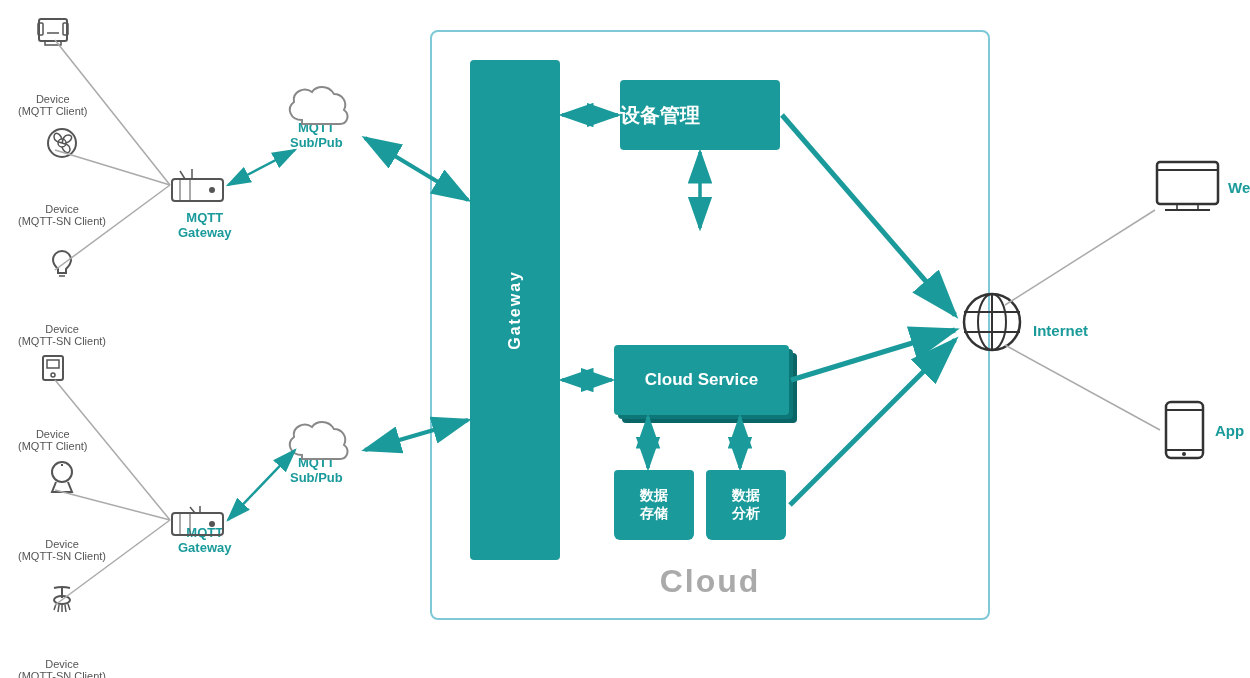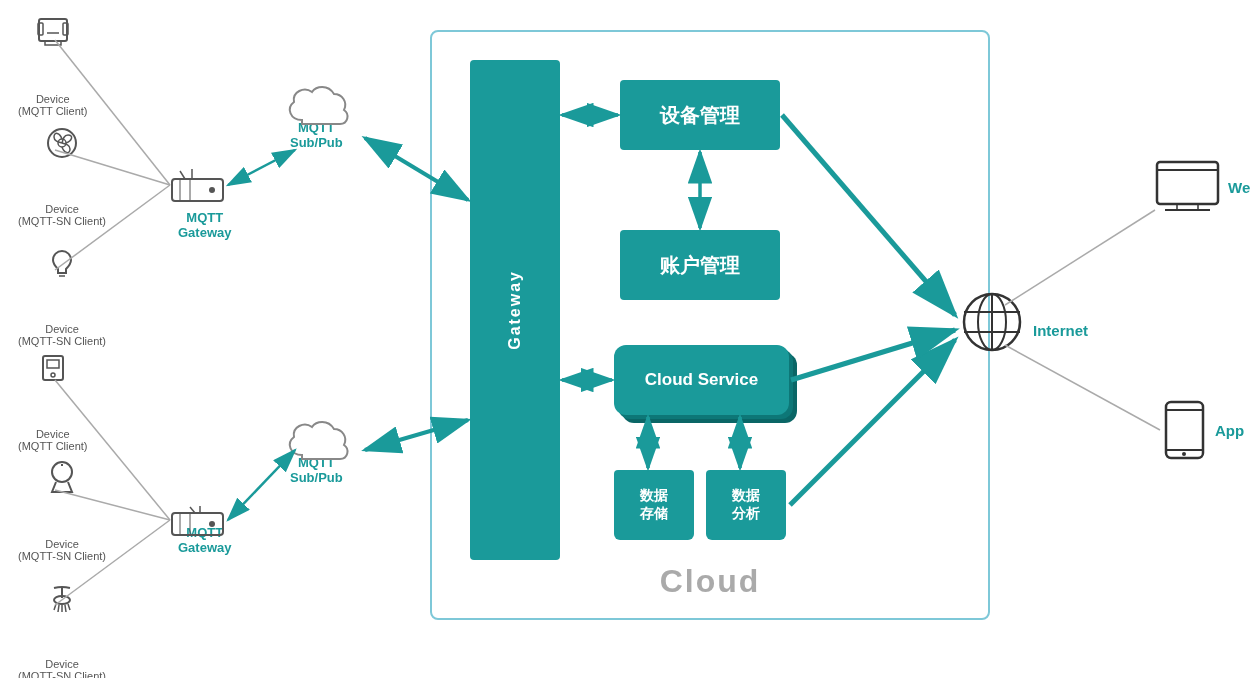--- a/index.html
+++ b/index.html
@@ -64,21 +64,21 @@
     .shebei-box {
       position: absolute;
       left: 620px;
       top: 80px;
       width: 160px;
       height: 70px;
       background: #1a9a9a;
       border-radius: 4px;
       display: flex;
       align-items: center;
-      justify-content: center;
+      justify-content: flex-start;
       color: white;
       font-size: 20px;
       font-weight: bold;
     }
     .zhanghu-box {
       position: absolute;
       left: 620px;
       top: 230px;
       width: 160px;
       height: 70px;
@@ -91,21 +91,21 @@
       font-size: 20px;
       font-weight: bold;
     }
     .cloud-service-box {
       position: absolute;
       left: 614px;
       top: 345px;
       width: 175px;
       height: 70px;
       background: #1a9a9a;
-      border-radius: 12px;
+      border-radius: 4px;
       display: flex;
       align-items: center;
       justify-content: center;
       color: white;
       font-size: 17px;
       font-weight: bold;
       
       box-shadow: 4px 4px 0 #0d7777, 8px 8px 0 #0a6666;
     }
     .data-storage-box {
@@ -192,23 +192,20 @@
   </div>
 
   <div class="gateway-bar">
     <span class="gateway-label">Gateway</span>
   </div>
 
   <div class="shebei-box">
     <span>设备管理</span>
   </div>
 
-  <div class="zhanghu-box">
-    <span>账户管理</span>
-  </div>
 
   <div class="cloud-service-box">
     <span>Cloud Service</span>
   </div>
 
   <div class="data-storage-box">
     <span>数据<br>存储</span>
   </div>
 
   <div class="data-analysis-box">

